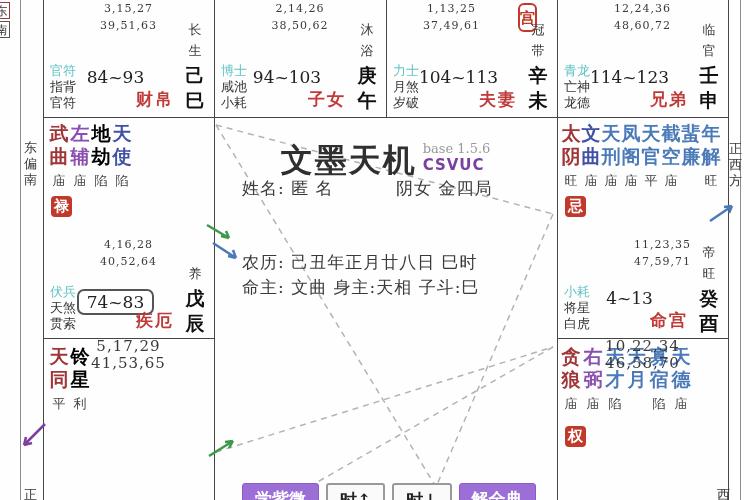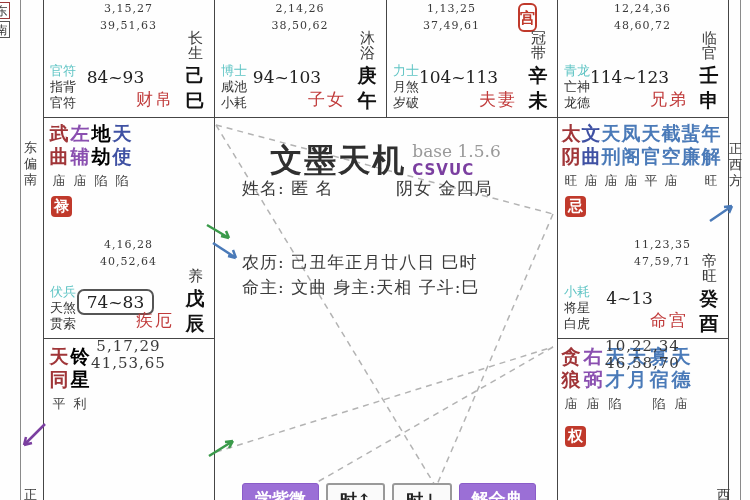--- a/index.html
+++ b/index.html
@@ -11,30 +11,30 @@
   .vline { position:absolute; width:1px; background:#454545; }
   .vline.soft { background:#8a8a8a; }
   .hline { position:absolute; height:1px; background:#454545; }
   .palace { position:absolute; }
   .ages { position:absolute; left:0; right:0; top:6; text-align:center;
           font-size:11px; line-height:17px; color:#3a3a3a; letter-spacing:1px; }
   .ages2 { position:absolute; left:0; right:0; top:118; text-align:center;
            font-size:15px; line-height:17px; color:#3a3a3a; letter-spacing:1px; }
   .gzcol { position:absolute; right:5px; bottom:4px; width:28px; text-align:center; }
   .stage { width:14px; margin:0 auto 2px auto; word-break:break-all;
-           font-size:15px; line-height:15px; color:#3a3a3a; }
+           font-size:13px; line-height:21px; color:#3a3a3a; }
   .gz { width:25px; margin:0 auto; word-break:break-all; font-size:19px;
         line-height:25px; color:#111; font-weight:600; }
   .gods { position:absolute; left:7px; bottom:6px; font-size:13px; line-height:16px; }
   .gods .g1 { color:#5fc4c4; }
   .decade { position:absolute; left:0; right:26px; bottom:30px; text-align:center;
             font-size:17px; color:#222; }
   .decade .boxed { border:2px solid #555; border-radius:7px; padding:1px 8px;
                    background:#fff; }
-  .pname { position:absolute; right:40px; bottom:6px; font-size:17px; font-weight:400;
+  .pname { position:absolute; right:40px; bottom:6px; font-size:17px; font-weight:700;
            color:#c03a3a; letter-spacing:2px; }
   .stars { position:absolute; left:6px; top:5px; display:flex; gap:1px; }
   .star { width:20px; text-align:center; }
   .star .nm { width:20px; word-break:break-all; font-size:19px; line-height:23px;
               font-weight:700; }
   .star .st { font-size:13px; color:#444; margin-top:4px; height:15px; }
   .c-major { color:#a03538; }
   .c-assist { color:#8a4fb0; }
   .c-navy  { color:#3f51a3; }
   .c-minor { color:#4a7ab8; }
@@ -48,21 +48,21 @@
                background:#fff; }
   .cornerbox { position:absolute; width:17px; height:17px; border:1px solid #9a3a3a;
                font-size:12px; line-height:16px; text-align:center; background:#fff; }
   .margin-v { position:absolute; width:14px; word-break:break-all; font-size:13px;
               line-height:16px; color:#3a3a3a; }
   .center { position:absolute; left:214px; top:117px; width:343px; height:383px; }
   .title-row { position:absolute; top:22px; left:0; right:0; display:flex;
                justify-content:center; align-items:flex-start; gap:6px; }
   .apptitle { font-size:32px; font-weight:700; color:#2f2f2f; letter-spacing:2px; }
   .ver { display:flex; flex-direction:column; margin-top:2px; }
-  .ver .base { font-size:17px; color:#999; }
+  .ver .base { font-size:13px; color:#999; }
   .ver .ed { font-size:15px; font-weight:700; color:#7b3fa0;
              font-family:"DejaVu Sans", sans-serif; letter-spacing:1px; }
   .cline { position:absolute; font-size:17px; color:#3a3a3a; letter-spacing:1px; }
   .btnrow { position:absolute; left:242px; top:483px; display:flex; gap:7px; z-index:5; }
   .btn { font-size:17px; font-weight:700; padding:4px 12px; border-radius:3px;
          white-space:nowrap; cursor:pointer; }
   .btn.purple { background:#9b6fd6; color:#fff; border:1px solid #8a5cc8; }
   .btn.plain { background:#fafafa; color:#222; border:2px solid #999; }
   svg.deco { position:absolute; left:0; top:0; z-index:1; }
   .palace, .center { z-index:2; }

